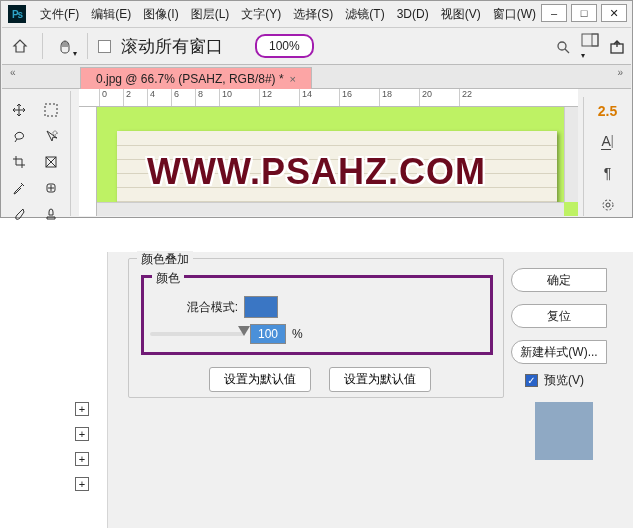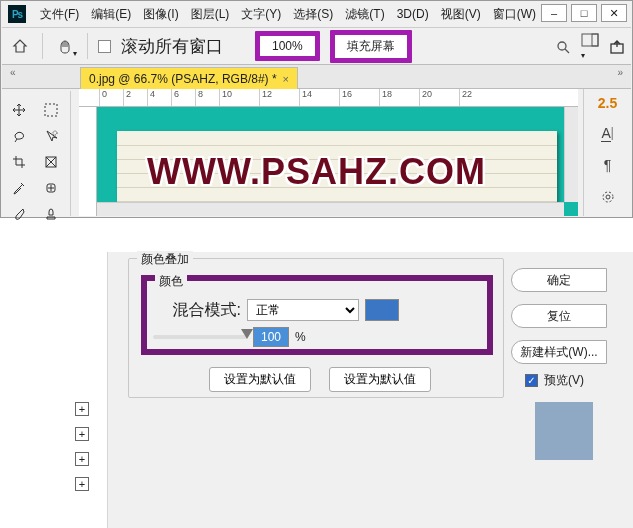--- a/index.html
+++ b/index.html
@@ -17,69 +17,69 @@
   .winbtn { width: 26px; height: 18px; border: 1px solid #999; background: #fff; display: flex; align-items: center; justify-content: center; font-size: 11px; }
 
   
   .optbar { position: absolute; left: 1px; top: 26px; right: 1px; height: 38px; border-top: 1px solid #ccc; border-bottom: 1px solid #bbb; background: #f0f0f0; display: flex; align-items: center; padding: 0 6px; gap: 10px; }
   .home { width: 24px; height: 24px; display: flex; align-items: center; justify-content: center; }
   .vsep { width: 1px; height: 26px; background: #ccc; }
   .hand { width: 24px; height: 24px; display: flex; align-items: center; justify-content: center; position: relative; }
   .chev { font-size: 8px; position: absolute; right: 0; bottom: 0; }
   .chk { width: 13px; height: 13px; border: 1px solid #888; background: #fff; }
   .optlbl { font-size: 17px; }
-  .pillbtn { border: 5px solid #a21caf; border-radius: 1px; padding: 3px 12px; background: #fff; font-size: 12px; }
+  .pillbtn { border: 2px solid #a21caf; border-radius: 10px; padding: 3px 12px; background: #fff; font-size: 12px; }
   .rightopts { position: absolute; right: 6px; top: 0; height: 38px; display: flex; align-items: center; gap: 10px; }
 
   
   .tabbar { position: absolute; left: 1px; top: 64px; right: 1px; height: 24px; background: #e8e8e8; border-bottom: 1px solid #bbb; }
-  .doctab { position: absolute; left: 78px; top: 2px; height: 22px; background: #fde047; border: 1px solid #bbb; border-bottom: none; padding: 2px 8px; display: flex; align-items: center; gap: 6px; font-size: 12px; }
+  .doctab { position: absolute; left: 78px; top: 2px; height: 22px; background: #fca5a5; border: 1px solid #bbb; border-bottom: none; padding: 2px 15px; display: flex; align-items: center; gap: 6px; font-size: 12px; }
   .doctab .x { font-size: 11px; color: #666; }
   .dblchev { position: absolute; left: 8px; top: 4px; font-size: 10px; color: #666; line-height: 8px; }
   .dblchev2 { position: absolute; right: 8px; top: 4px; font-size: 10px; color: #666; line-height: 8px; }
 
   
   .canvaswrap { position: absolute; left: 78px; top: 88px; right: 54px; bottom: 1px; background: #fff; overflow: hidden; }
   .ruler-h { position: absolute; left: 0; top: 0; right: 0; height: 18px; background: #fff; border-bottom: 1px solid #bbb; display: flex; padding-left: 20px; }
   .rtick { width: 24px; font-size: 9px; color: #555; border-left: 1px solid #ccc; padding-left: 2px; height: 100%; position: relative; }
   .ruler-v { position: absolute; left: 0; top: 18px; width: 18px; bottom: 0; background: #fff; border-right: 1px solid #bbb; }
   .rulercorner { position: absolute; left: 0; top: 0; width: 18px; height: 18px; background: #fff; border-right: 1px solid #bbb; border-bottom: 1px solid #bbb; }
-  .grayarea { position: absolute; left: 18px; top: 18px; right: 0; bottom: 0; background: #14b8a6; }
+  .grayarea { position: absolute; left: 18px; top: 18px; right: 0; bottom: 0; background: #bef264; }
   .paper { position: absolute; left: 20px; top: 24px; width: 440px; height: 80px; background: #f4f1e5; box-shadow: 2px 2px 4px rgba(0,0,0,0.4); overflow: hidden; }
   .paperline { position: absolute; left: 0; right: 0; height: 1px; background: #d8d3c0; }
   .bigtext { position: absolute; left: 30px; top: 20px; font-size: 36px; font-weight: 900; letter-spacing: 1px; color: #6b0a1e;
     text-shadow: -2px -2px 0 #fff, 2px -2px 0 #fff, -2px 2px 0 #fff, 2px 2px 0 #fff, -2px 0 0 #fff, 2px 0 0 #fff, 0 -2px 0 #fff, 0 2px 0 #fff;
     font-family: Arial, sans-serif; }
   .scrollv { position: absolute; right: 0; top: 18px; width: 14px; bottom: 14px; background: #e8e8e8; border-left: 1px solid #ccc; }
   .scrollh { position: absolute; left: 18px; bottom: 0; right: 14px; height: 14px; background: #e8e8e8; border-top: 1px solid #ccc; }
 
   
   .toolbox { position: absolute; left: 2px; top: 90px; width: 68px; bottom: 1px; background: #f0f0f0; border-right: 1px solid #ccc; }
   .toolrow { display: flex; }
   .tool { width: 30px; height: 24px; display: flex; align-items: center; justify-content: center; font-size: 14px; color: #333; margin: 1px; }
 
   
-  .rpanel { position: absolute; right: 1px; top: 88px; width: 48px; bottom: 1px; background: #f0f0f0; border-left: 1px solid #ccc; display: flex; flex-direction: column; align-items: center; padding-top: 6px; gap: 12px; margin-left: 48px; }
+  .rpanel { position: absolute; right: 1px; top: 96px; width: 48px; bottom: 1px; background: #f0f0f0; border-left: 1px solid #ccc; display: flex; flex-direction: column; align-items: center; padding-top: 6px; gap: 12px; margin-left: 48px; }
   .char-size { color: #d87a00; font-weight: bold; font-size: 14px; }
   .rp-icon { width: 28px; height: 20px; display: flex; align-items: center; justify-content: center; font-size: 14px; color: #444; }
 
   
   .bottomwrap { position: absolute; left: 0; top: 252px; width: 633px; height: 276px; background: #f0f0f0; }
   
   .leftcol { position: absolute; left: 0; top: 0; width: 108px; height: 100%; background: #fff; border-right: 1px solid #d5d5d5; }
   .plusrow { position: absolute; right: 18px; width: 14px; height: 14px; border: 1px solid #666; display: flex; align-items: center; justify-content: center; font-size: 11px; background: #fff; }
 
   
   .centerpane { position: absolute; left: 120px; top: 0; width: 394px; height: 100%; }
   .fs1 { position: absolute; left: 8px; top: 6px; width: 376px; height: 140px; border: 1px solid #c8c8c8; border-radius: 2px; }
   .fs1 > .legend { position: absolute; left: 8px; top: -8px; background: #f0f0f0; padding: 0 4px; font-size: 12px; }
-  .fs2 { position: absolute; left: 12px; top: 16px; width: 352px; height: 80px; border: 6px solid #701a75; }
+  .fs2 { position: absolute; left: 12px; top: 16px; width: 352px; height: 80px; border: 3px solid #701a75; }
   .fs2 > .legend { position: absolute; left: 8px; top: -8px; background: #f0f0f0; padding: 0 4px; font-size: 12px; }
   .row { position: absolute; display: flex; align-items: center; gap: 6px; }
-  .lbl { font-size: 16px; text-align: right; }
+  .lbl { font-size: 12px; text-align: right; }
   select.combo { width: 112px; height: 22px; border: 1px solid #aaa; background: #fff; font-size: 12px; padding-left: 4px; }
   .swatch { width: 34px; height: 22px; background: #3a76c4; border: 1px solid #888; }
   .slidertrack { width: 94px; height: 4px; background: #ddd; position: relative; border-radius: 2px; }
   .sliderthumb { position: absolute; right: -6px; top: -6px; width: 0; height: 0; border-left: 6px solid transparent; border-right: 6px solid transparent; border-top: 10px solid #777; }
   .numinput { width: 36px; height: 20px; border: 1px solid #888; background: #4a90d9; color: #fff; text-align: center; font-size: 12px; }
   .pct { font-size: 12px; }
   .stdbtn { border: 1px solid #aaa; background: #fff; border-radius: 3px; padding: 3px 14px; font-size: 12px; }
 
   
   .rightcol { position: absolute; right: 16px; top: 0; width: 112px; height: 100%; }
@@ -127,21 +127,20 @@
       <svg width="16" height="16">
           <path d="M4 8 C4 5 6 3 8 3 C10 3 12 5 12 8 L12 12 C12 14 10 15 8 15 C6 15 4 14 4 12 Z M6 4 L6 9 M8 3 L8 9 M10 4 L10 9" fill="none" stroke="#444" stroke-width="1"></path>
         </svg>
       <span class="chev">▾</span>
     </div>
     <div class="vsep"></div>
     <div class="chk"></div>
     <div class="optlbl">滚动所有窗口</div>
     <div style="width:12px"></div>
     <div class="pillbtn">100%</div>
-    <div class="pillbtn">填充屏幕</div>
     <div class="rightopts">
       <div>
         <svg width="16" height="16">
             <circle cx="7" cy="7" r="4" fill="none" stroke="#555" stroke-width="1.3"></circle>
             <line x1="10" y1="10" x2="14" y2="14" stroke="#555" stroke-width="1.3"></line>
           </svg>
       </div>
       <div>
         <svg width="18" height="14">
             <rect x="1" y="1" width="16" height="12" fill="none" stroke="#555"></rect>
@@ -291,23 +290,20 @@
   </div>
 
   <div class="centerpane">
     <div class="fs1">
       <div class="legend">颜色叠加</div>
       <div class="fs2">
         <div class="legend">颜色</div>
 
         <div class="row" style="left:20px; top:18px;">
           <div class="lbl" style="width:74px">混合模式:</div>
-          <select class="combo">
-            <option>正常</option>
-          </select>
           <div class="swatch"></div>
         </div>
 
         <div class="row" style="left:6px; top:46px;">
           <div class="slidertrack">
             <div class="sliderthumb"></div>
           </div>
           <input class="numinput" value="100" style="">
           <div class="pct">%</div>
         </div>

